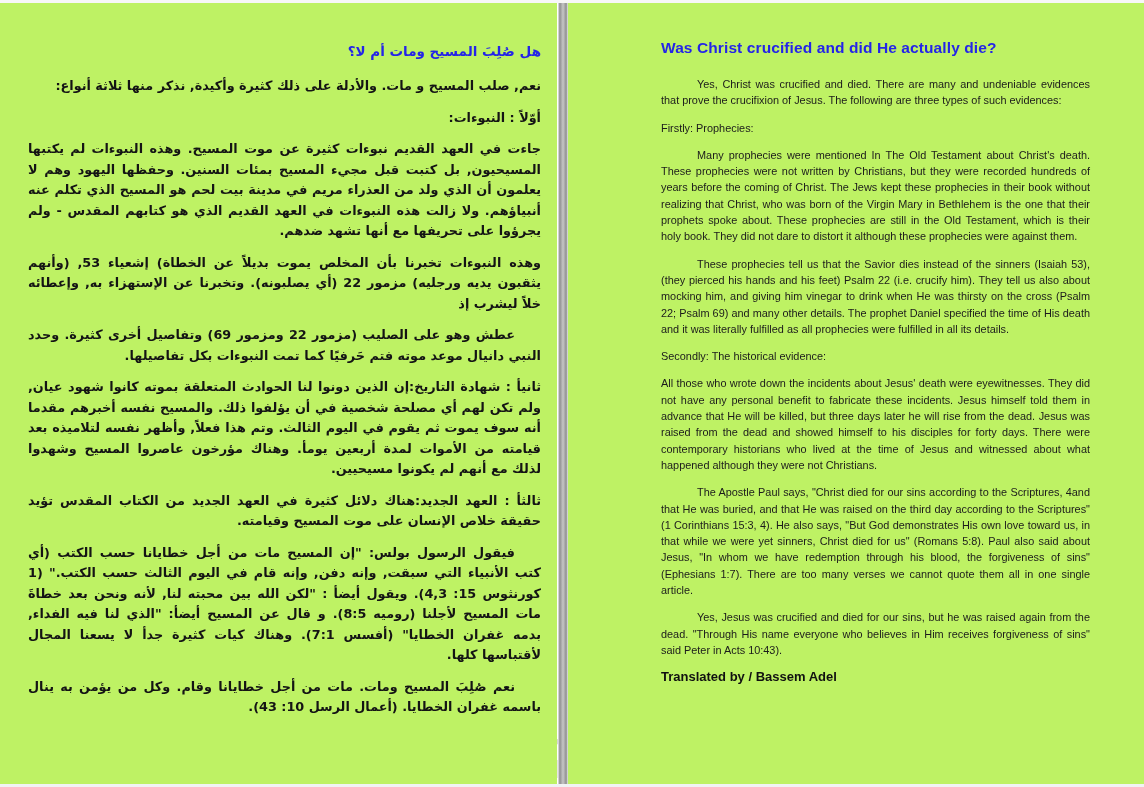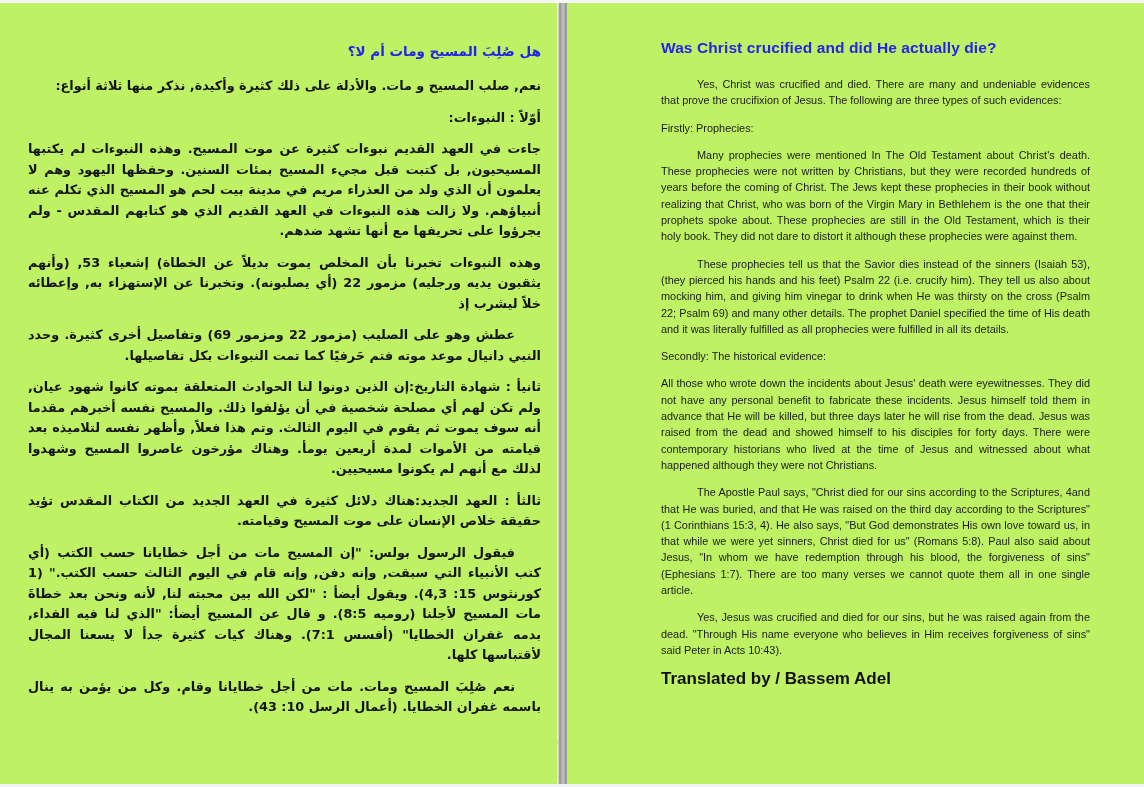--- a/index.html
+++ b/index.html
@@ -34,21 +34,21 @@
     color:#2424e8;font-weight:bold;font-size:15.5px;
     margin:0 0 19px 0;letter-spacing:0.1px;
   }
   .page-right .para{
     color:#1b1b1b;font-size:10.9px;line-height:16.3px;margin:0 0 11px 0;
     text-align:justify;text-align-last:left;
   }
   .page-right .para.label{text-align:center;}
   .page-right .para.indent{text-indent:36px;}
   .translator{
-    font-weight:bold;font-size:17px;color:#101010;margin-top:10px;
+    font-weight:bold;font-size:13px;color:#101010;margin-top:10px;
   }
 
   .watermark{position:absolute;z-index:1;pointer-events:none;}
   .wm-logo{
     position:absolute;left:494px;top:701px;width:152px;
     font-family:"DejaVu Sans",sans-serif;font-weight:bold;font-size:43px;
     color:#d7d7d7;direction:rtl;text-align:left;
   }
   .wm-domain{
     position:absolute;left:497px;top:754px;width:150px;

